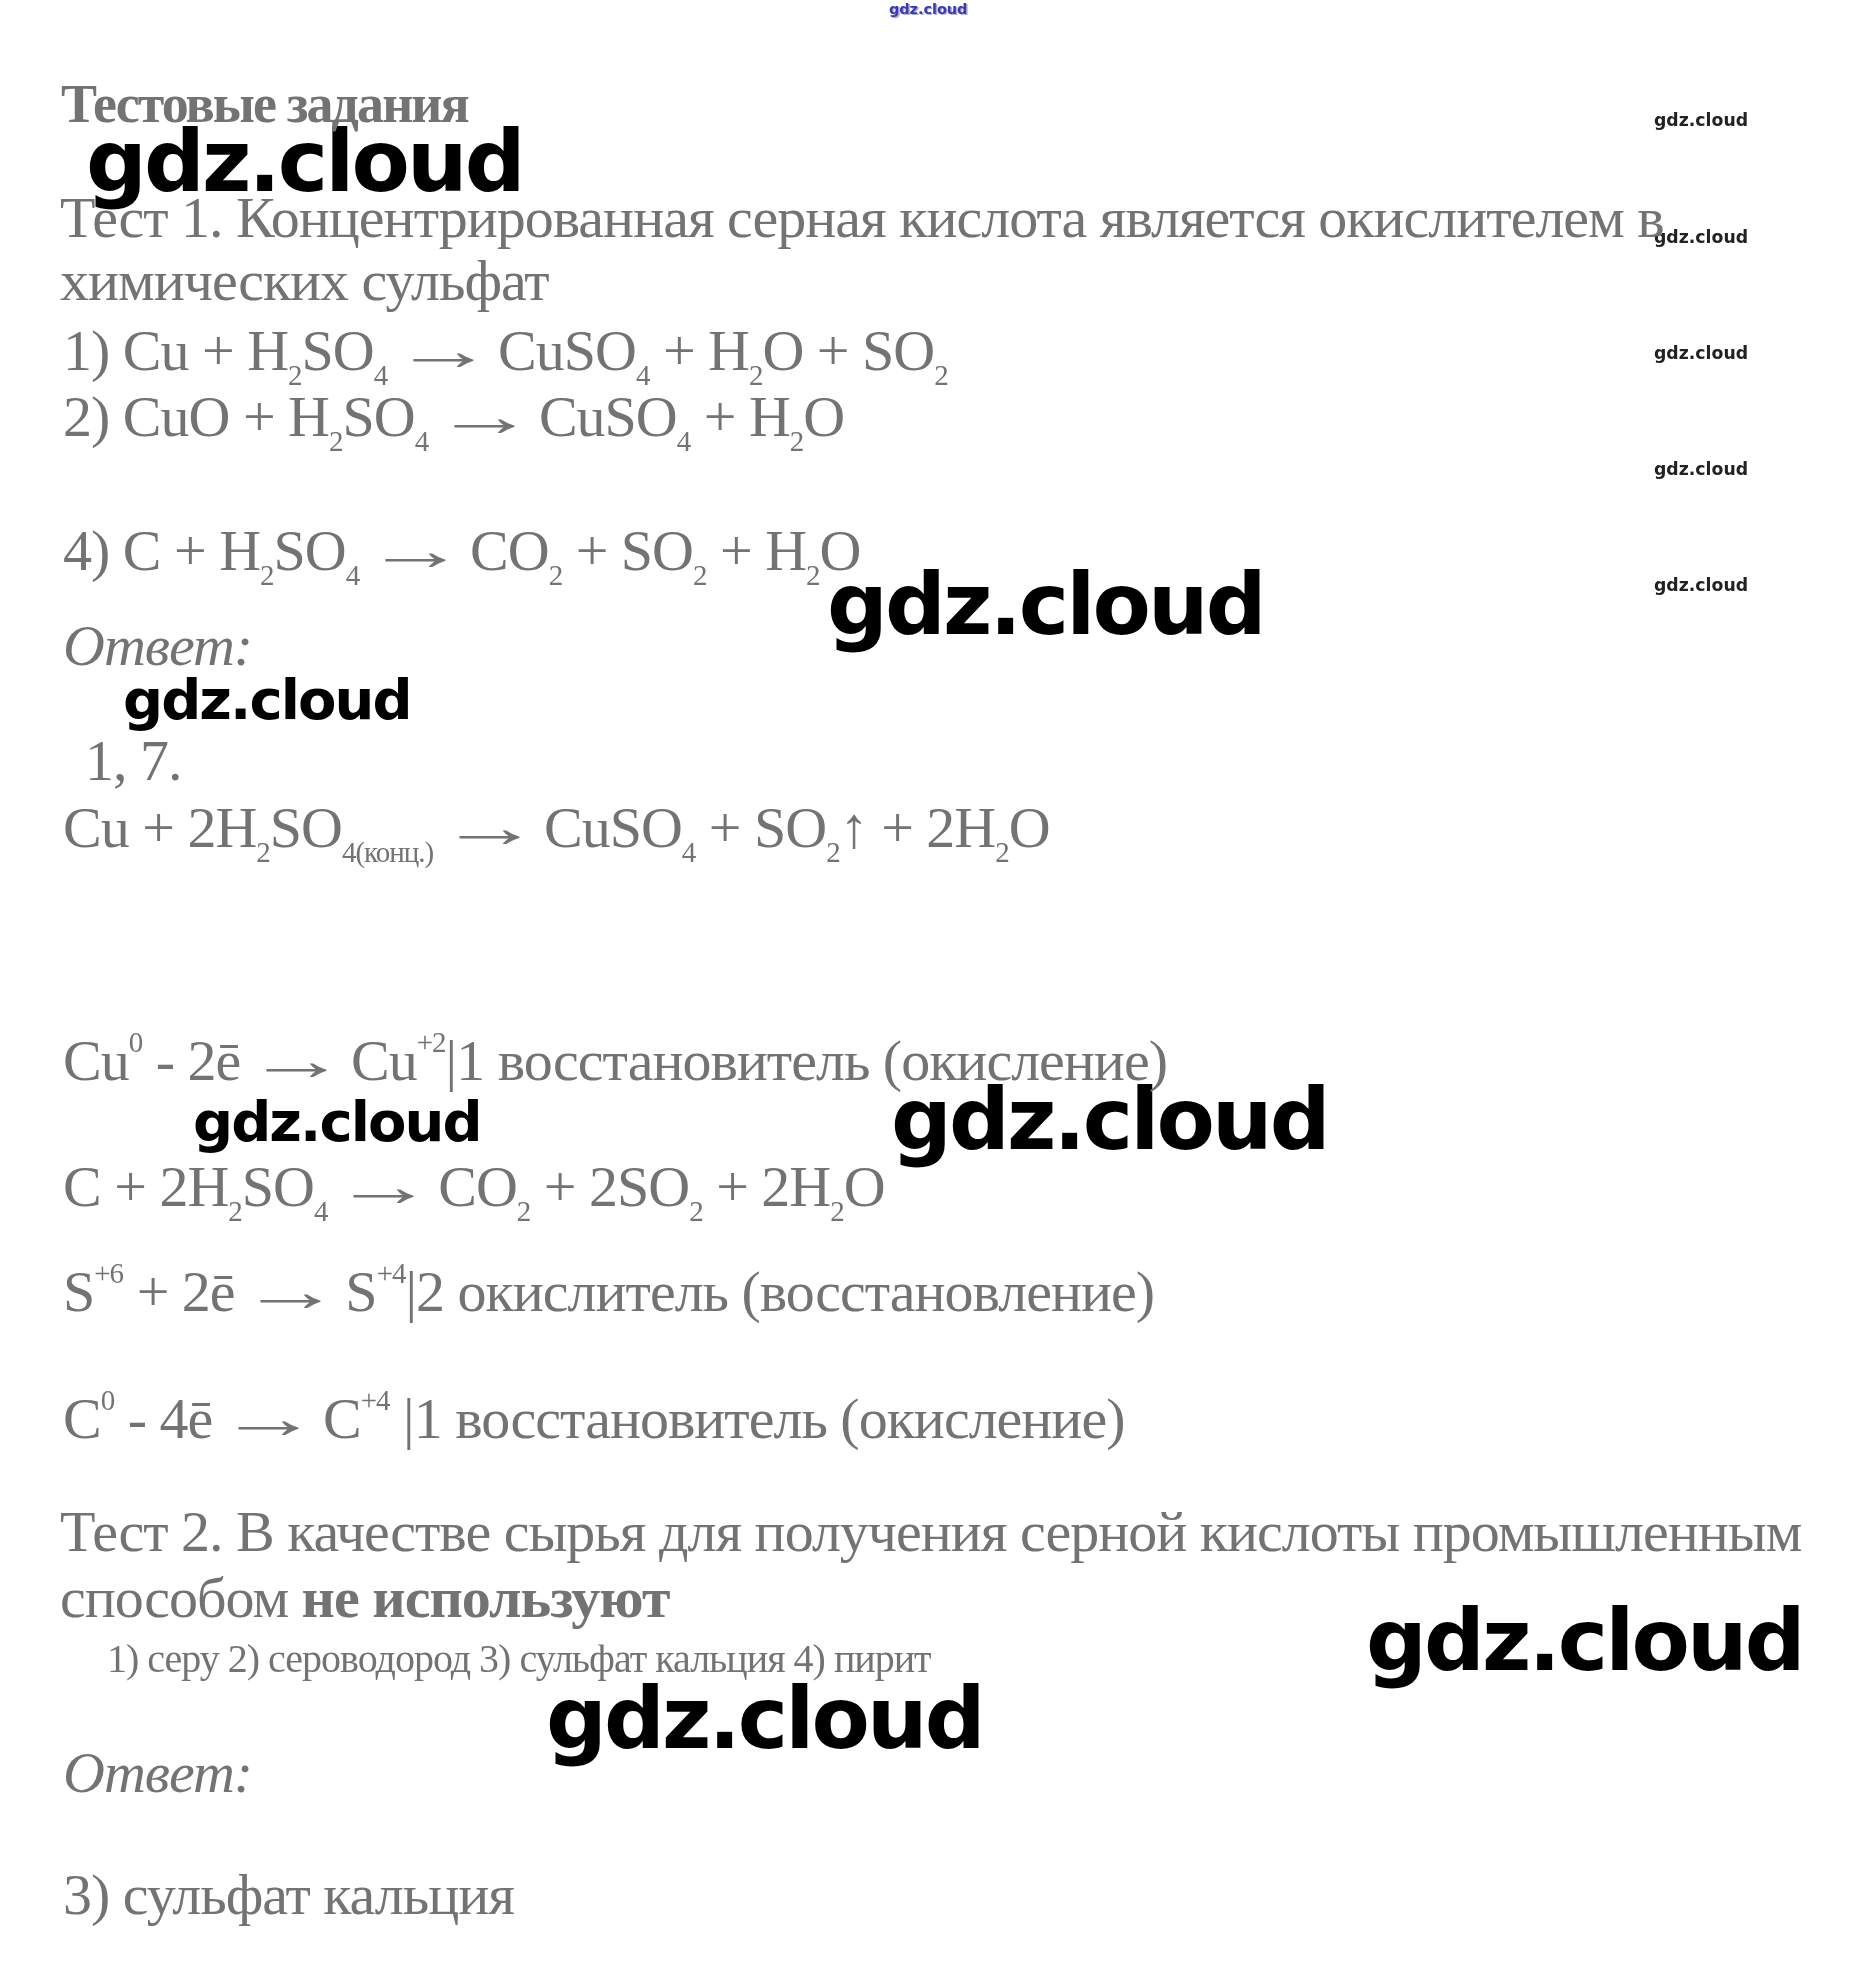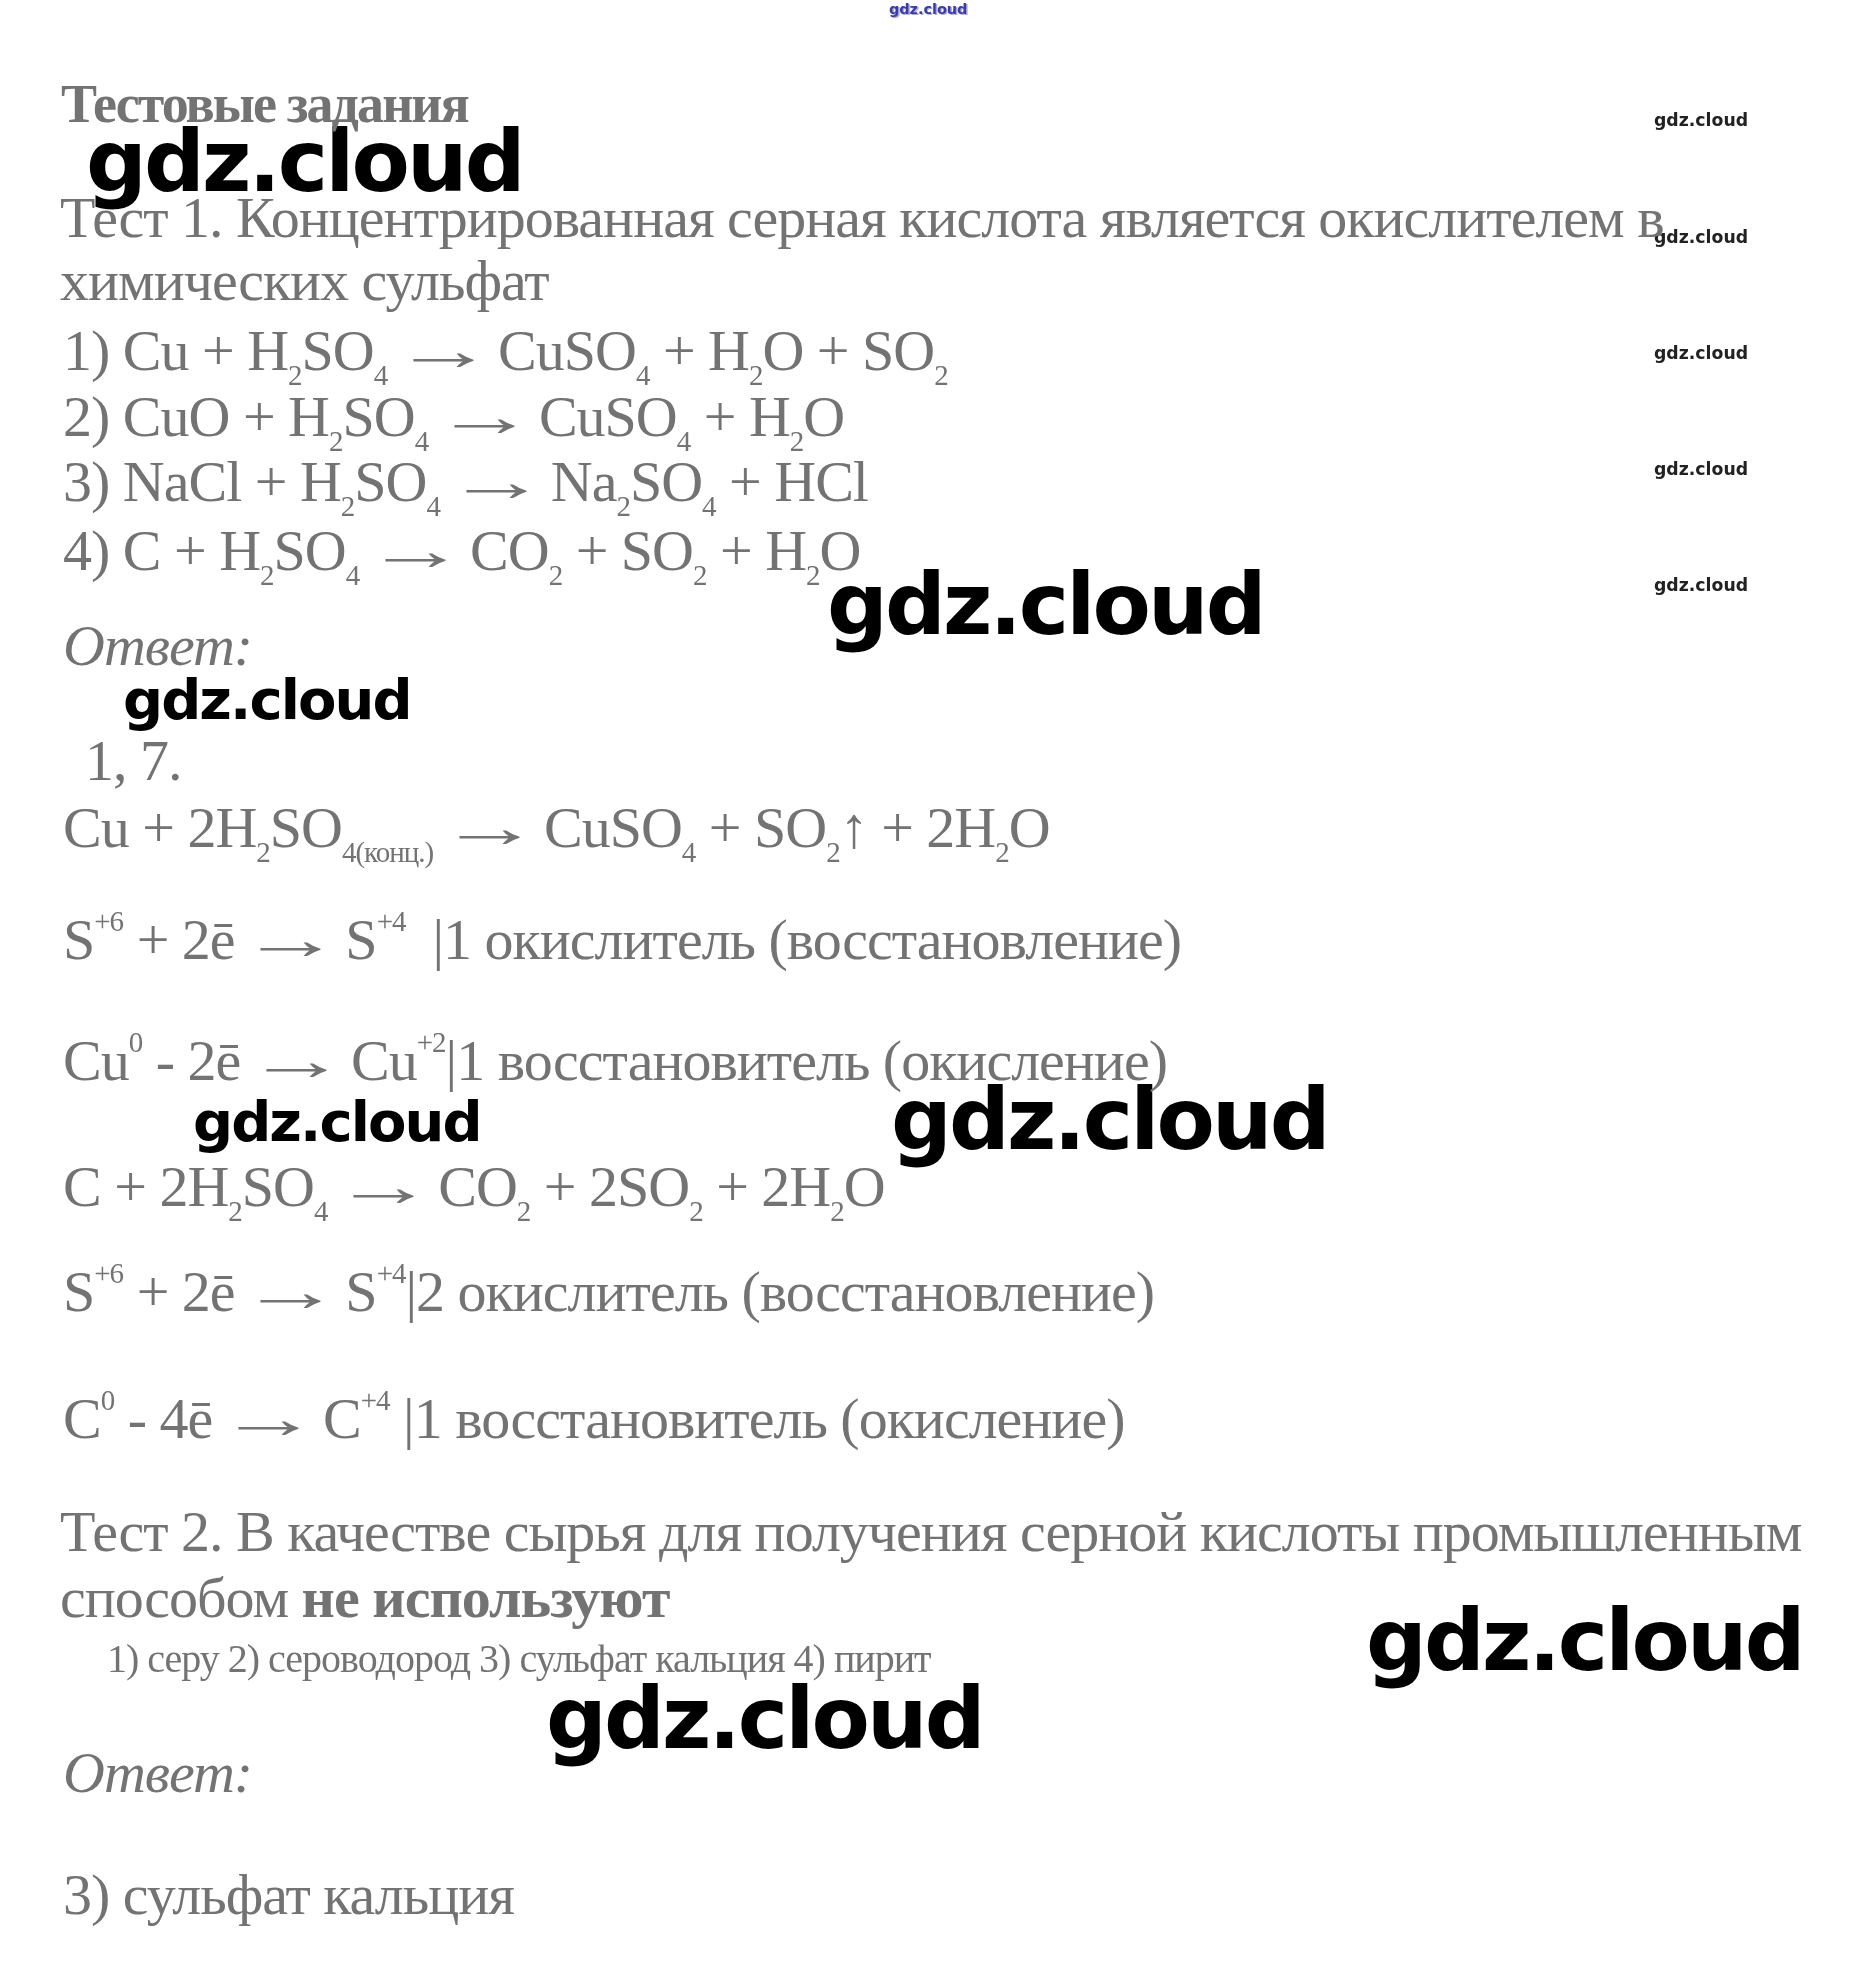--- a/index.html
+++ b/index.html
@@ -69,28 +69,26 @@
   <div class="wm wm-big" style="left:891px;top:1077px;">gdz.cloud</div>
   <div class="wm wm-big" style="left:1366px;top:1598px;">gdz.cloud</div>
   <div class="wm wm-big" style="left:546px;top:1676px;">gdz.cloud</div>
 
   <div class="tline title" style="left:61px;top:77px;">Тестовые задания</div>
   <div class="tline" style="left:60px;top:189px;">Тест 1. Концентрированная серная кислота является окислителем в</div>
   <div class="tline" style="left:60px;top:252px;">химических сульфат</div>
 
   <div class="tline" style="left:63px;top:322px;"><span>1) Cu + H</span><span class="seg-sub">2</span><span>SO</span><span class="seg-sub">4</span><span> </span><span class="seg-arrow">→</span><span> CuSO</span><span class="seg-sub">4</span><span> + H</span><span class="seg-sub">2</span><span>O + SO</span><span class="seg-sub">2</span></div>
   <div class="tline" style="left:63px;top:388px;"><span>2) CuO + H</span><span class="seg-sub">2</span><span>SO</span><span class="seg-sub">4</span><span> </span><span class="seg-arrow">→</span><span> CuSO</span><span class="seg-sub">4</span><span> + H</span><span class="seg-sub">2</span><span>O</span></div>
-  <div class="tline" style="left:63px;top:453px;"><span>3) NaCl + H</span><span class="seg-sub">2</span><span>SO</span><span class="seg-sub">4</span><span> </span><span class="seg-arrow">→</span><span> Na</span><span class="seg-sub">2</span><span>SO</span><span class="seg-sub">4</span><span> + HCl</span></div>
   <div class="tline" style="left:63px;top:522px;"><span>4) C + H</span><span class="seg-sub">2</span><span>SO</span><span class="seg-sub">4</span><span> </span><span class="seg-arrow">→</span><span> CO</span><span class="seg-sub">2</span><span> + SO</span><span class="seg-sub">2</span><span> + H</span><span class="seg-sub">2</span><span>O</span></div>
 
   <div class="tline italic" style="left:63px;top:617px;">Ответ:</div>
   <div class="tline" style="left:85px;top:732px;">1, 7.</div>
 
   <div class="tline" style="left:63px;top:799px;"><span>Cu + 2H</span><span class="seg-sub">2</span><span>SO</span><span class="seg-sub">4(конц.)</span><span> </span><span class="seg-arrow">→</span><span> CuSO</span><span class="seg-sub">4</span><span> + SO</span><span class="seg-sub">2</span><span>↑ + 2H</span><span class="seg-sub">2</span><span>O</span></div>
-  <div class="tline" style="left:63px;top:907px;"><span>S</span><span class="seg-sup">+6</span><span> + 2ē </span><span class="seg-arrow">→</span><span> S</span><span class="seg-sup">+4</span><span>  |1 окислитель (восстановление)</span></div>
   <div class="tline" style="left:63px;top:1028px;"><span>Cu</span><span class="seg-sup">0</span><span> - 2ē </span><span class="seg-arrow">→</span><span> Cu</span><span class="seg-sup">+2</span><span>|1 восстановитель (окисление)</span></div>
   <div class="tline" style="left:63px;top:1158px;"><span>C + 2H</span><span class="seg-sub">2</span><span>SO</span><span class="seg-sub">4</span><span> </span><span class="seg-arrow">→</span><span> CO</span><span class="seg-sub">2</span><span> + 2SO</span><span class="seg-sub">2</span><span> + 2H</span><span class="seg-sub">2</span><span>O</span></div>
   <div class="tline" style="left:63px;top:1259px;"><span>S</span><span class="seg-sup">+6</span><span> + 2ē </span><span class="seg-arrow">→</span><span> S</span><span class="seg-sup">+4</span><span>|2 окислитель (восстановление)</span></div>
   <div class="tline" style="left:63px;top:1386px;"><span>C</span><span class="seg-sup">0</span><span> - 4ē </span><span class="seg-arrow">→</span><span> C</span><span class="seg-sup">+4</span><span> |1 восстановитель (окисление)</span></div>
 
   <div class="tline" style="left:60px;top:1503px;">Тест 2. В качестве сырья для получения серной кислоты промышленным</div>
   <div class="tline" style="left:60px;top:1569px;"><span>способом </span><span class="seg-bold">не используют</span></div>
   <div class="tline smaller" style="left:63px;top:1639px;">1) серу 2) сероводород 3) сульфат кальция 4) пирит</div>
 
   <div class="tline italic" style="left:63px;top:1744px;">Ответ:</div>

